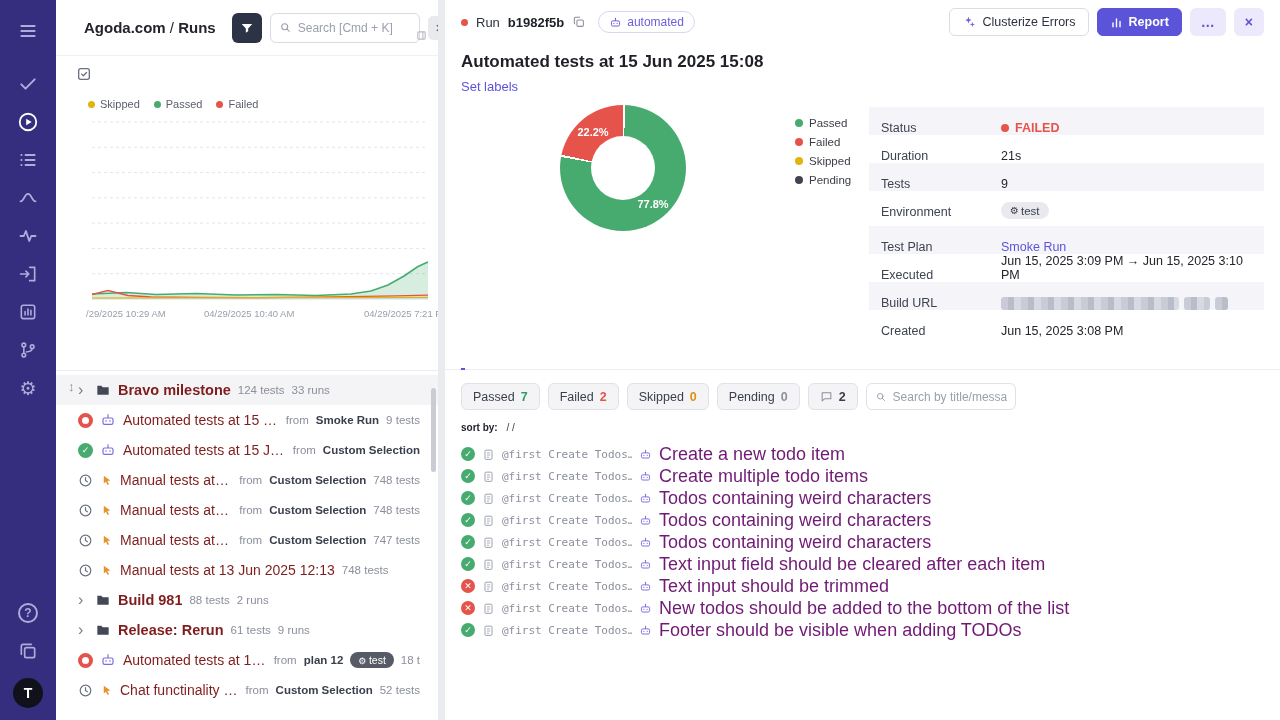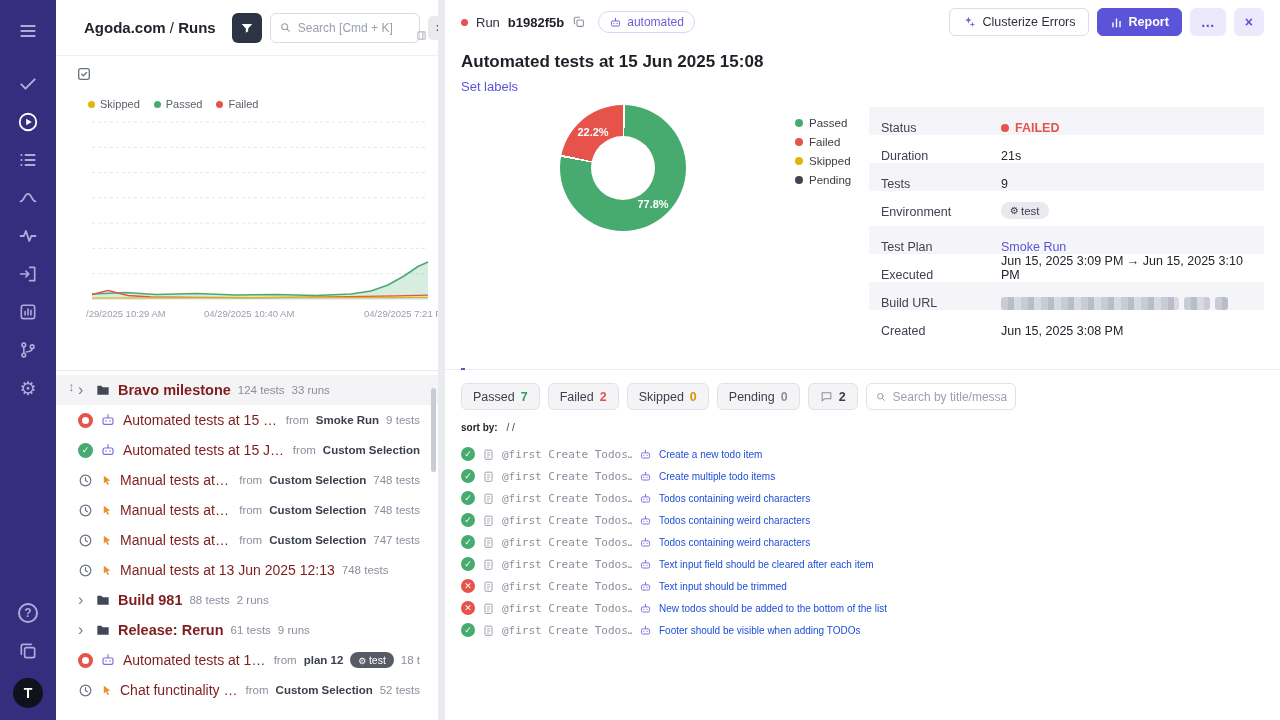--- a/index.html
+++ b/index.html
@@ -136,21 +136,21 @@
 .tests-list{margin-top:10px}
 .test-row{display:flex;align-items:center;gap:7px;height:22px;padding:0 16px;cursor:pointer;white-space:nowrap}
 .tst{width:14px;height:14px;border-radius:50%;color:#fff;font-size:9px;font-weight:700;display:none;align-items:center;justify-content:center;flex:0 0 auto}
 .tst-passed{background:#47ab70}
 .tst-failed{background:#e5534b}
 .test-row.passed .tst-passed{display:flex}
 .test-row.failed .tst-failed{display:flex}
 .file-ic{color:#9aa0ab;display:flex;flex:0 0 auto}
 .prefix{font-family:"DejaVu Sans Mono",monospace;font-size:11px;color:#8a8f9c;width:130px;overflow:hidden;flex:0 0 auto}
 .robot-sm{color:#7b6fe0;display:flex;flex:0 0 auto}
-.test-title{font-size:10px;color:#1d4ed8}
+.test-title{font-size:18px;color:#701a75}
 </style>
 </head>
 <body>
 
 <div id="sidebar" class="panel">
   <div class="sb-icon menu">
       <svg width="20" height="20" viewBox="0 0 24 24" fill="none" stroke="currentColor" stroke-width="2.2" stroke-linecap="round">
         <path d="M4 6h16M4 12h16M4 18h16"></path>
       </svg>
     </div>

